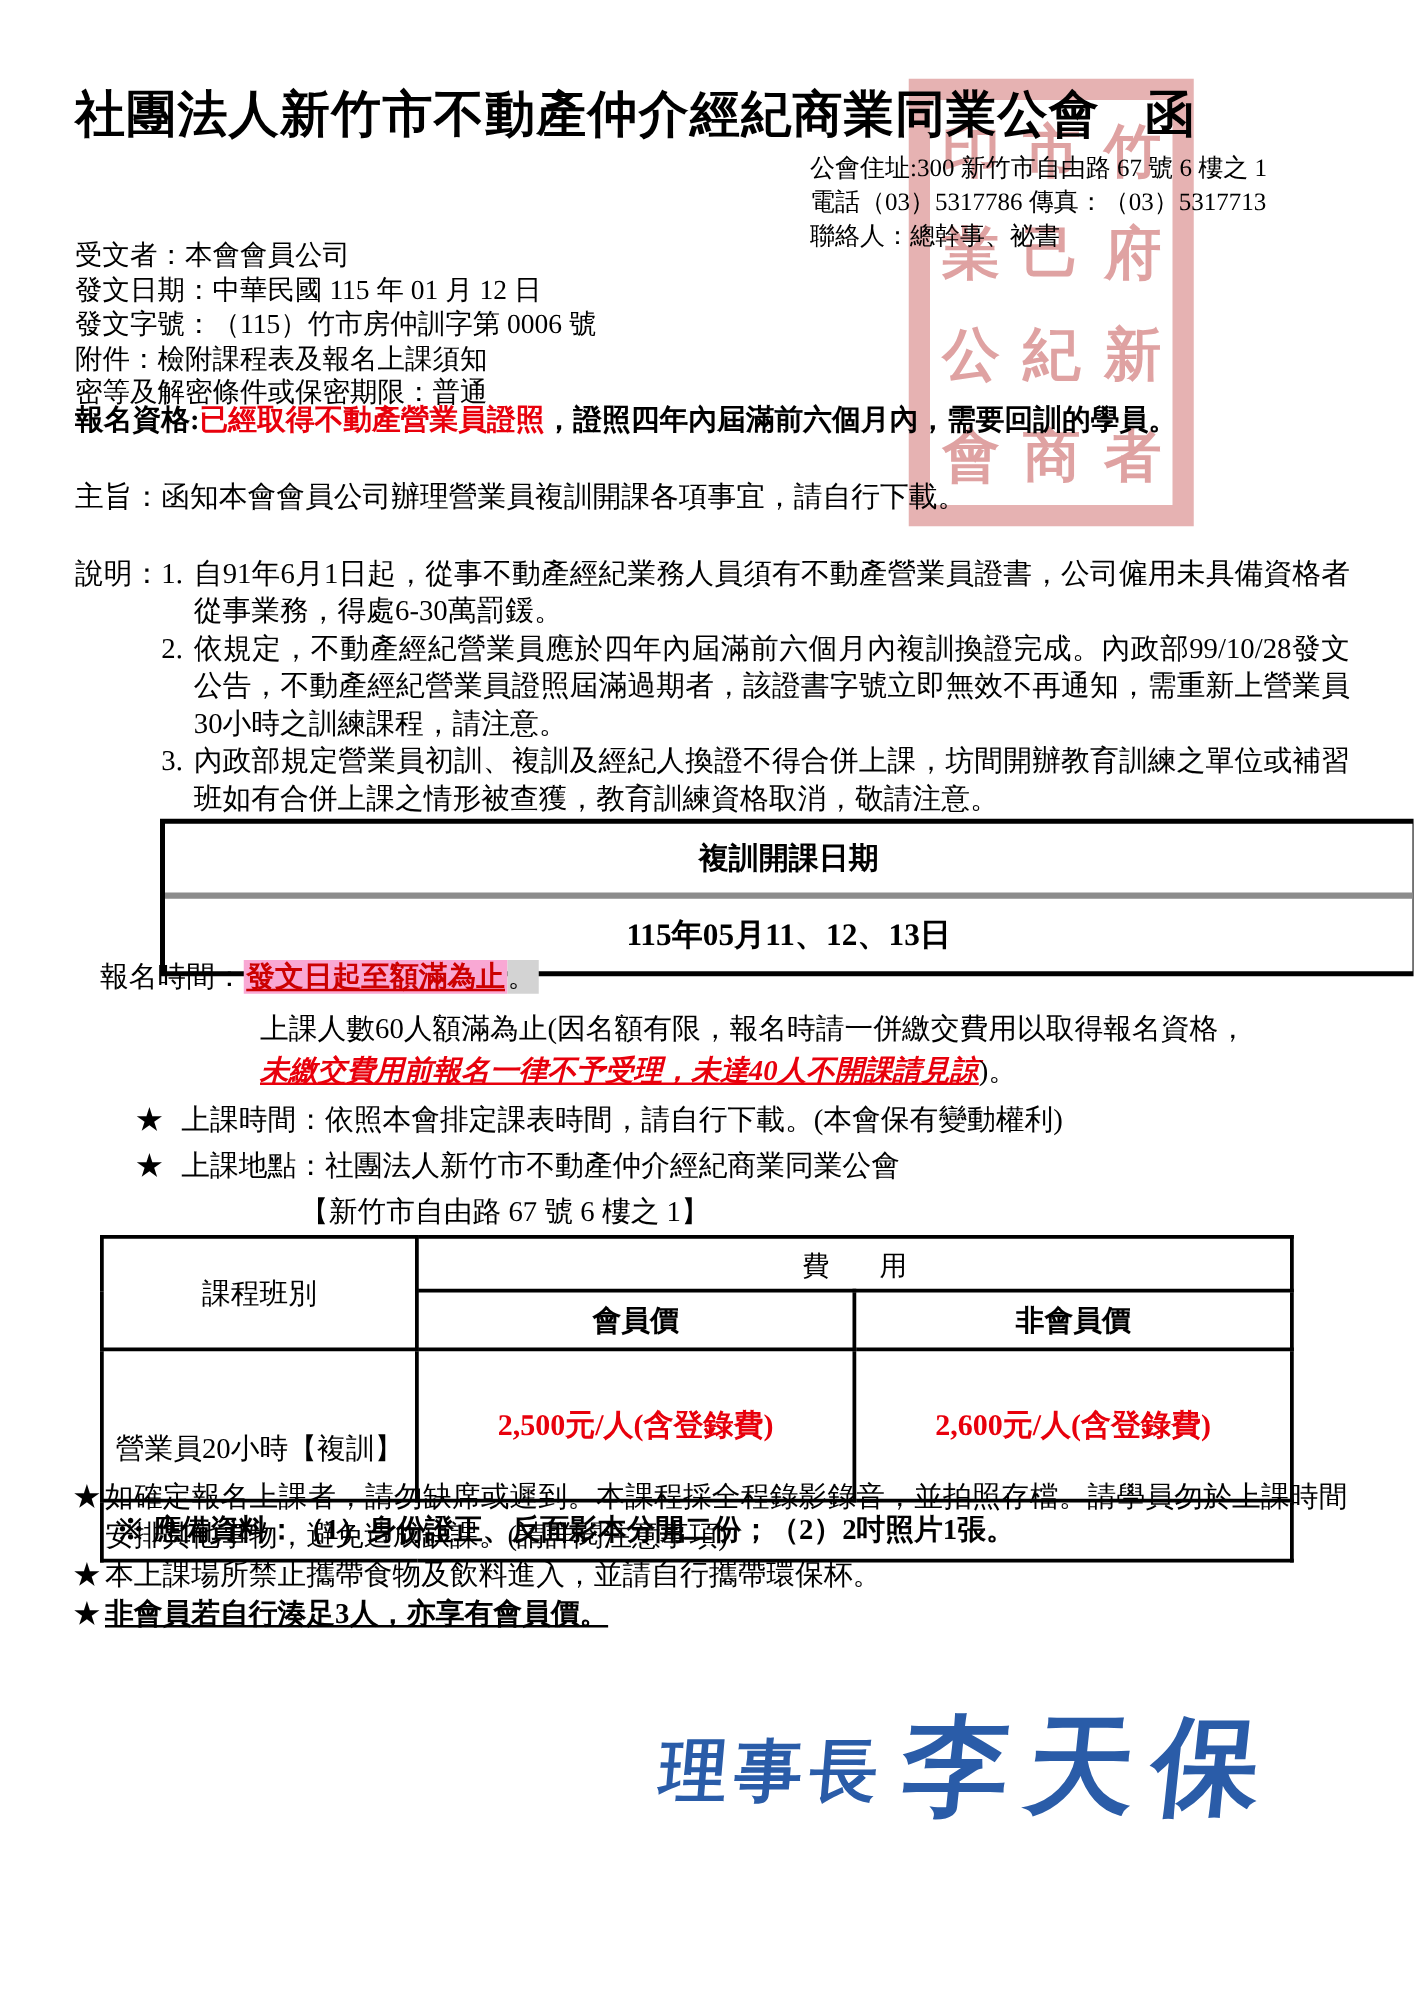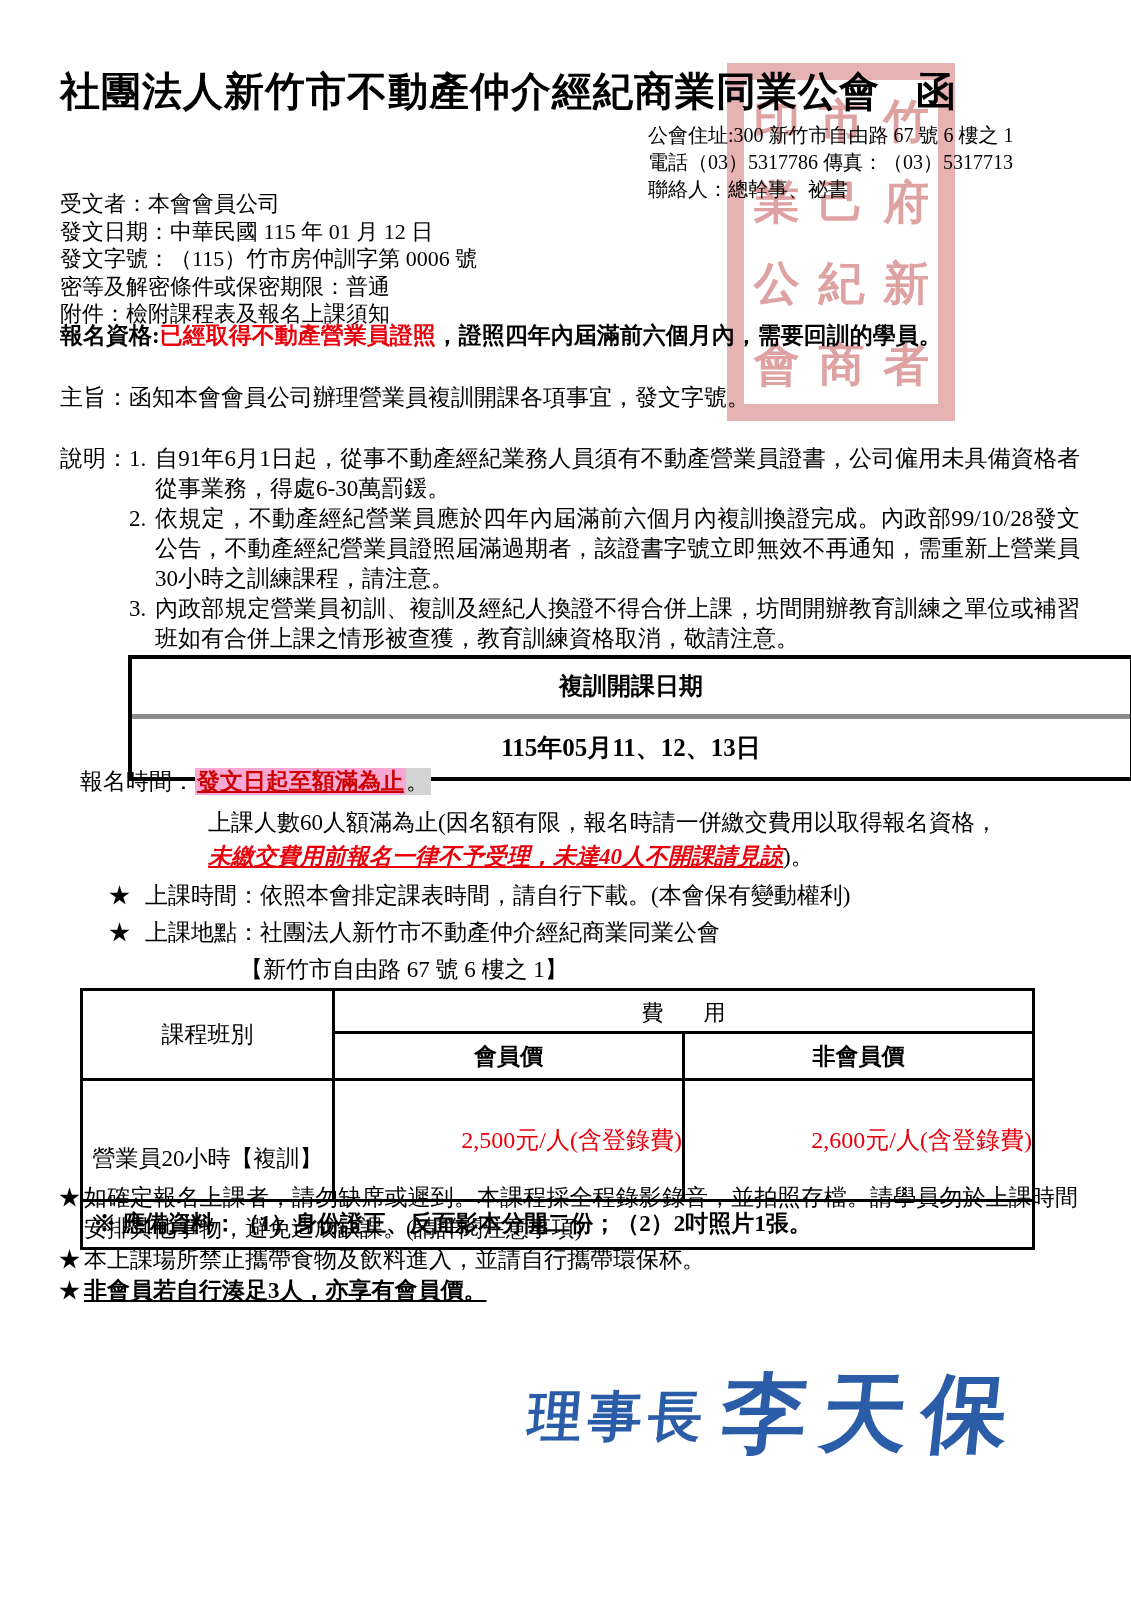--- a/index.html
+++ b/index.html
@@ -279,24 +279,23 @@
     position: absolute;
     left: 4px;
     right: 4px;
     top: 62px;
     height: 56px;
     overflow: hidden;
     line-height: 32px;
   }
   #fee-table .price-cell {
     color: #e8000c;
-    font-weight: 400;
+    font-weight: 700;
     font-size: 24px;
     height: 56px;
-    text-align: right;
   }
   #fee-table .docs-cell {
     text-align: left;
     padding: 6px 0 8px 10px;
     font-size: 23px;
     font-weight: 700;
     white-space: nowrap;
   }
   #fee-table .docs-cell .blue {
     color: #000000;
@@ -389,30 +388,30 @@
   <div class="org-contact">
     <div>公會住址:300 新竹市自由路 67 號 6 樓之 1</div>
     <div>電話（03）5317786 傳真：（03）5317713</div>
     <div>聯絡人：總幹事、祕書</div>
   </div>
 
   <div class="meta-block">
     <div>受文者：本會會員公司</div>
     <div>發文日期：中華民國 115 年 01 月 12 日</div>
     <div>發文字號：（115）竹市房仲訓字第 0006 號</div>
+    <div>附件：檢附課程表及報名上課須知</div>
     <div>密等及解密條件或保密期限：普通</div>
-    <div>附件：檢附課程表及報名上課須知</div>
   </div>
 
   <div class="qualify-line">
     <span>報名資格:</span><span class="redb">已經取得不動產營業員證照</span><span>，證照四年內屆滿前六個月內，需要回訓的學員。</span>
   </div>
 
   <div class="subject-line">
-    <span>主旨：</span><span>函知本會會員公司辦理營業員複訓開課各項事宜，發文字號。</span>
+    <span>主旨：</span><span>函知本會會員公司辦理營業員複訓開課各項事宜，請自行下載。</span>
   </div>
 
   <div class="explain">
     <div class="ex-row">
       <div class="ex-label">說明：</div>
       <div class="ex-items">
         <div class="ex-item">
           <span class="ex-num">1.</span>
           <span class="ex-text">自91年6月1日起，從事不動產經紀業務人員須有不動產營業員證書，公司僱用未具備資格者從事業務，得處6-30萬罰鍰。</span>
         </div>

